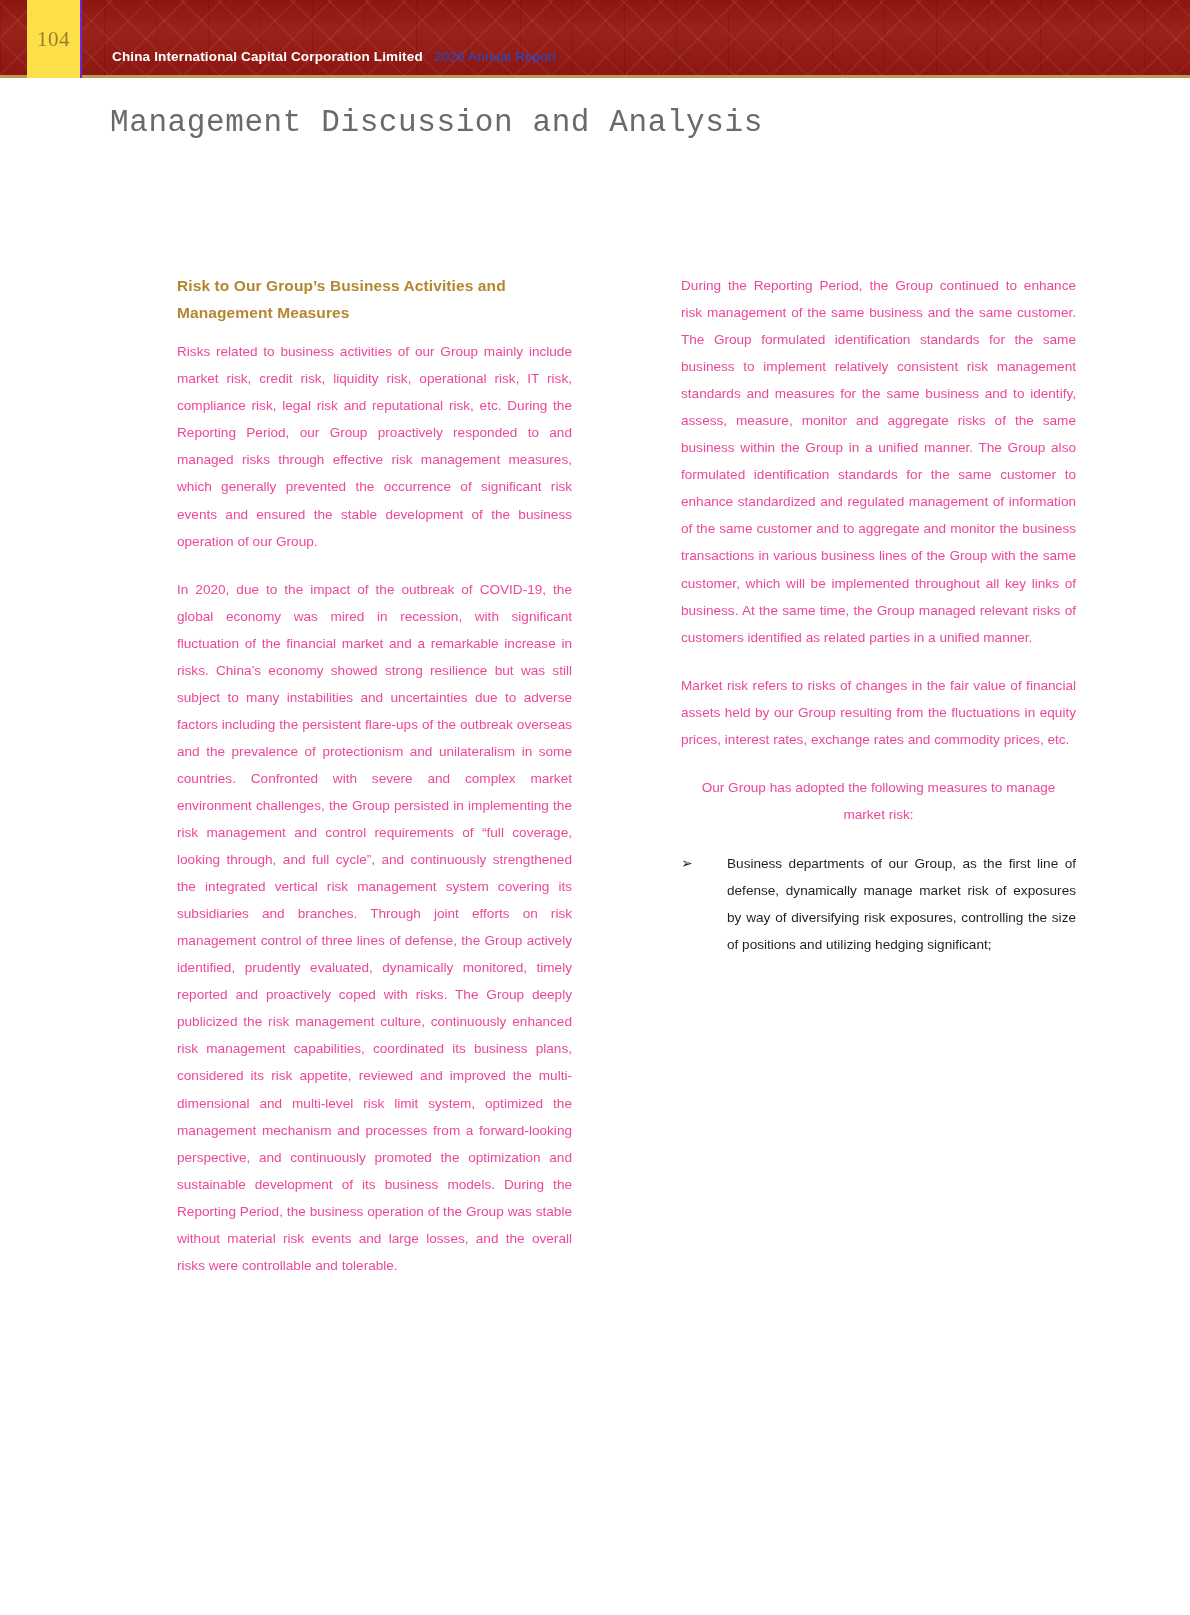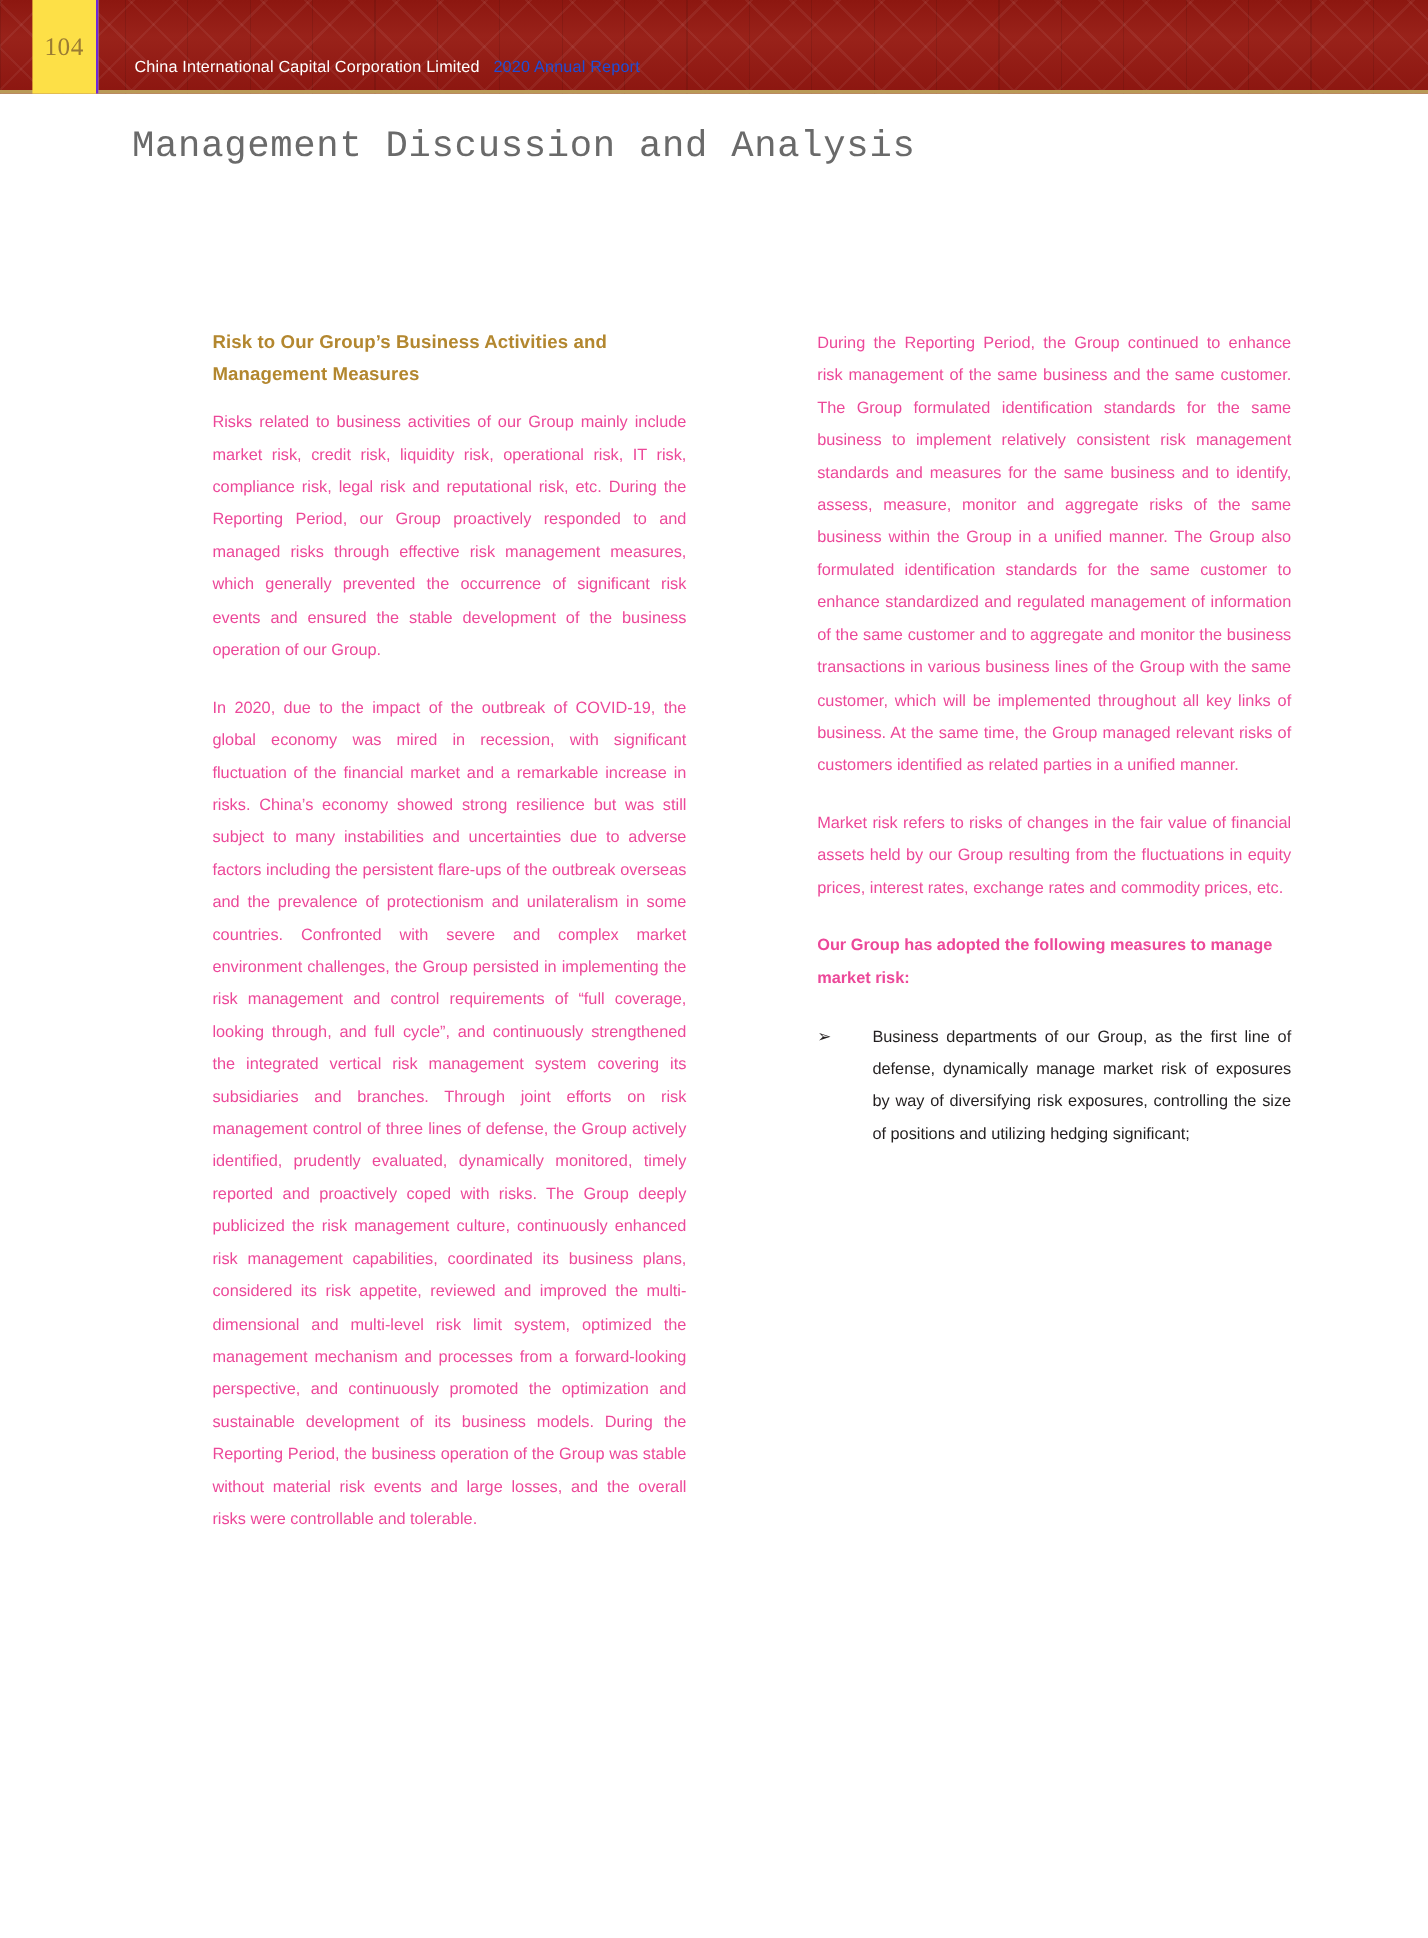--- a/index.html
+++ b/index.html
@@ -63,21 +63,21 @@
     letter-spacing: 0.5px;
   }
   .header-text {
     position: absolute;
     left: 112px;
     top: 47px;
     white-space: nowrap;
   }
   .header-company {
     font-size: 13.5px;
-    font-weight: normal;
+    font-weight: bold;
     color: #ffffff;
     letter-spacing: 0.15px;
   }
   .header-report {
     font-size: 13.5px;
     font-weight: normal;
     color: #1d4ed8;
     margin-left: 7px;
     letter-spacing: 0.15px;
   }
@@ -124,22 +124,21 @@
     line-height: 1.99;
     margin: 0 0 21px 0;
     text-align: justify;
     text-justify: inter-word;
     color: #ec4899;
   }
   p.para:last-child {
     margin-bottom: 0;
   }
   p.para.nojust {
-    text-align: left;
-    font-weight: bold;
+    text-align: center;
   }
   .bullet-row {
     display: flex;
     margin-top: 22px;
   }
   .bullet-mark {
     width: 46px;
     flex: 0 0 46px;
     font-size: 14px;
     line-height: 1.99;

